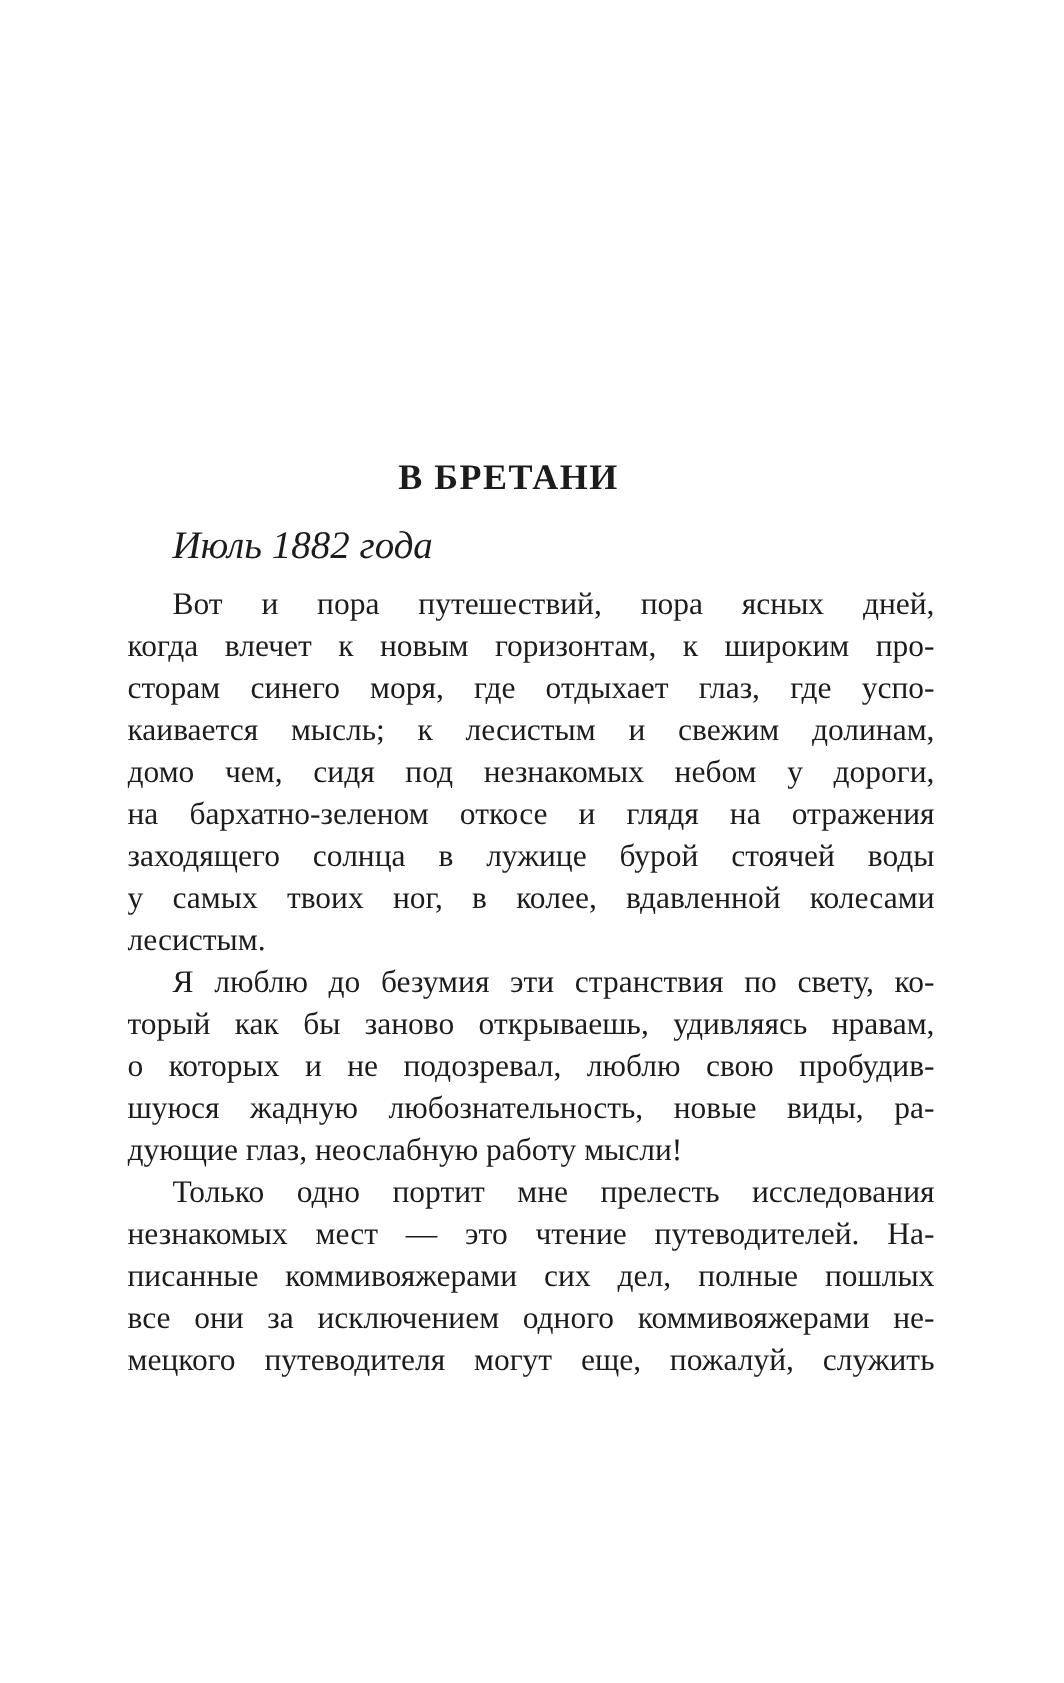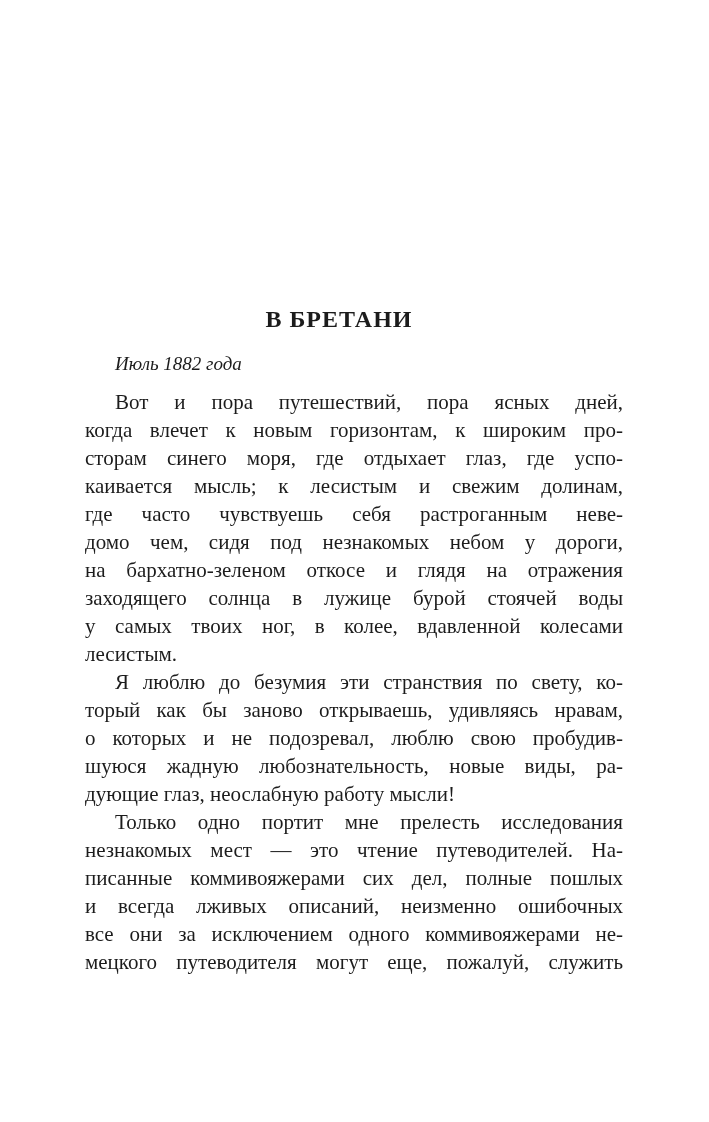--- a/index.html
+++ b/index.html
@@ -22,21 +22,21 @@
   .title {
     margin: 0 30px 0 0;
     font-size: 24px;
     font-weight: bold;
     line-height: 30px;
     text-align: center;
     letter-spacing: 1px;
   }
   .dateline {
     margin: 16px 0 0 30px;
-    font-size: 19px;
+    font-size: 26px;
     font-style: italic;
     line-height: 28px;
   }
   .body-text {
     margin-top: 10px;
     font-size: 21px;
     line-height: 28px;
   }
   .paragraph {
     margin: 0;
@@ -59,36 +59,34 @@
 
 <div class="page">
   <h1 class="title">В БРЕТАНИ</h1>
   <div class="dateline">Июль 1882 года</div>
   <div class="body-text">
       <div class="paragraph">
         <div class="line first">Вот и пора путешествий, пора ясных дней,</div>
         <div class="line">когда влечет к новым горизонтам, к широким про-</div>
         <div class="line">сторам синего моря, где отдыхает глаз, где успо-</div>
         <div class="line">каивается мысль; к лесистым и свежим долинам,</div>
-        <div class="line">где часто чувствуешь себя растроганным неве-</div>
         <div class="line">домо чем, сидя под незнакомых небом у дороги,</div>
         <div class="line">на бархатно-зеленом откосе и глядя на отражения</div>
         <div class="line">заходящего солнца в лужице бурой стоячей воды</div>
         <div class="line">у самых твоих ног, в колее, вдавленной колесами</div>
         <div class="line last-natural">лесистым.</div>
       </div>
       <div class="paragraph">
         <div class="line first">Я люблю до безумия эти странствия по свету, ко-</div>
         <div class="line">торый как бы заново открываешь, удивляясь нравам,</div>
         <div class="line">о которых и не подозревал, люблю свою пробудив-</div>
         <div class="line">шуюся жадную любознательность, новые виды, ра-</div>
         <div class="line last-natural">дующие глаз, неослабную работу мысли!</div>
       </div>
       <div class="paragraph">
         <div class="line first">Только одно портит мне прелесть исследования</div>
         <div class="line">незнакомых мест — это чтение путеводителей. На-</div>
         <div class="line">писанные коммивояжерами сих дел, полные пошлых</div>
-        <div class="line">и всегда лживых описаний, неизменно ошибочных</div>
         <div class="line">все они за исключением одного коммивояжерами не-</div>
         <div class="line">мецкого путеводителя могут еще, пожалуй, служить</div>
       </div>
     </div>
 </div>
 
 </body></html>

